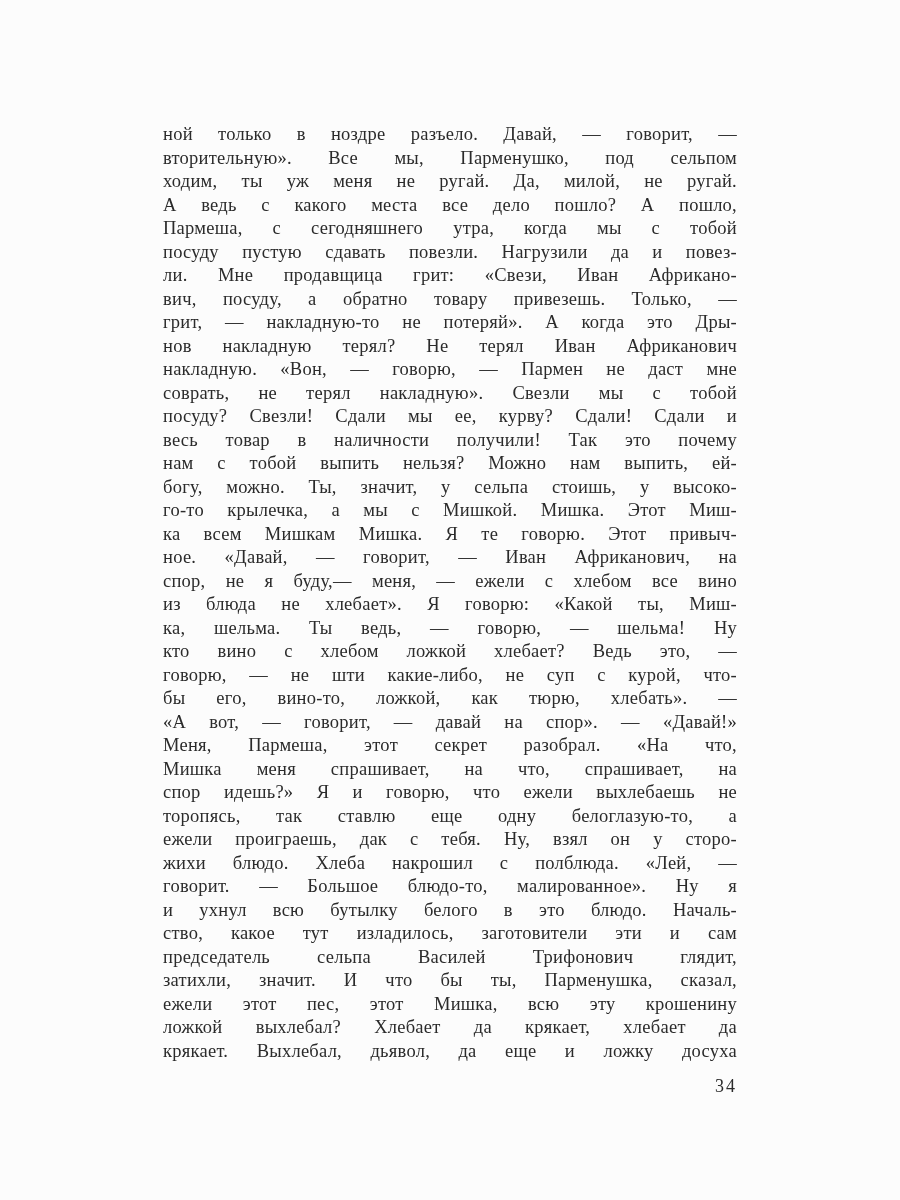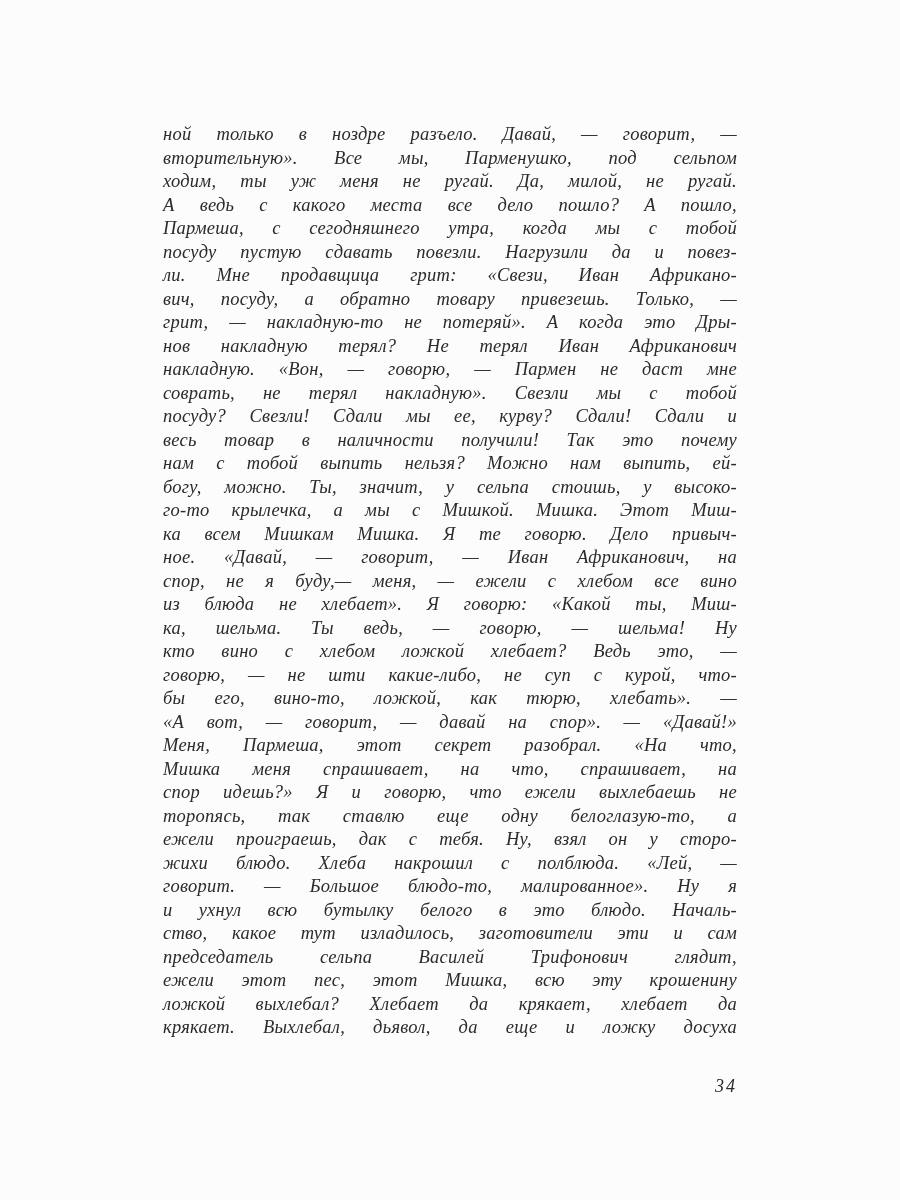--- a/index.html
+++ b/index.html
@@ -7,21 +7,20 @@
     padding: 0;
     background: #fcfcfc;
     font-family: "Liberation Serif", "DejaVu Serif", serif;
   }
   .page {
     position: relative;
     width: 900px;
     height: 1200px;
     background: #fcfcfc;
     overflow: hidden;
-    font-style: italic;
   }
   .text-block {
     position: absolute;
     left: 163px;
     top: 123px;
     width: 574px;
   }
   .text-line {
     font-size: 18.5px;
     line-height: 23.5px;
@@ -60,37 +59,38 @@
       <div class="text-line">вич, посуду, а обратно товару привезешь. Только, —</div>
       <div class="text-line">грит, — накладную-то не потеряй». А когда это Дры-</div>
       <div class="text-line">нов накладную терял? Не терял Иван Африканович</div>
       <div class="text-line">накладную. «Вон, — говорю, — Пармен не даст мне</div>
       <div class="text-line">соврать, не терял накладную». Свезли мы с тобой</div>
       <div class="text-line">посуду? Свезли! Сдали мы ее, курву? Сдали! Сдали и</div>
       <div class="text-line">весь товар в наличности получили! Так это почему</div>
       <div class="text-line">нам с тобой выпить нельзя? Можно нам выпить, ей-</div>
       <div class="text-line">богу, можно. Ты, значит, у сельпа стоишь, у высоко-</div>
       <div class="text-line">го-то крылечка, а мы с Мишкой. Мишка. Этот Миш-</div>
-      <div class="text-line">ка всем Мишкам Мишка. Я те говорю. Дело привыч-</div>
+      <div class="text-line">ка всем Мишкам Мишка. Я те говорю. Этот привыч-</div>
       <div class="text-line">ное. «Давай, — говорит, — Иван Африканович, на</div>
       <div class="text-line">спор, не я буду,— меня, — ежели с хлебом все вино</div>
       <div class="text-line">из блюда не хлебает». Я говорю: «Какой ты, Миш-</div>
       <div class="text-line">ка, шельма. Ты ведь, — говорю, — шельма! Ну</div>
       <div class="text-line">кто вино с хлебом ложкой хлебает? Ведь это, —</div>
       <div class="text-line">говорю, — не шти какие-либо, не суп с курой, что-</div>
       <div class="text-line">бы его, вино-то, ложкой, как тюрю, хлебать». —</div>
       <div class="text-line">«А вот, — говорит, — давай на спор». — «Давай!»</div>
       <div class="text-line">Меня, Пармеша, этот секрет разобрал. «На что,</div>
       <div class="text-line">Мишка меня спрашивает, на что, спрашивает, на</div>
       <div class="text-line">спор идешь?» Я и говорю, что ежели выхлебаешь не</div>
       <div class="text-line">торопясь, так ставлю еще одну белоглазую-то, а</div>
       <div class="text-line">ежели проиграешь, дак с тебя. Ну, взял он у сторо-</div>
       <div class="text-line">жихи блюдо. Хлеба накрошил с полблюда. «Лей, —</div>
       <div class="text-line">говорит. — Большое блюдо-то, малированное». Ну я</div>
       <div class="text-line">и ухнул всю бутылку белого в это блюдо. Началь-</div>
       <div class="text-line">ство, какое тут изладилось, заготовители эти и сам</div>
       <div class="text-line">председатель сельпа Василей Трифонович глядит,</div>
+      <div class="text-line">затихли, значит. И что бы ты, Парменушка, сказал,</div>
       <div class="text-line">ежели этот пес, этот Мишка, всю эту крошенину</div>
       <div class="text-line">ложкой выхлебал? Хлебает да крякает, хлебает да</div>
       <div class="text-line">крякает. Выхлебал, дьявол, да еще и ложку досуха</div>
     </div>
   <div class="page-number">34</div>
 </div>
 
 </body></html>

